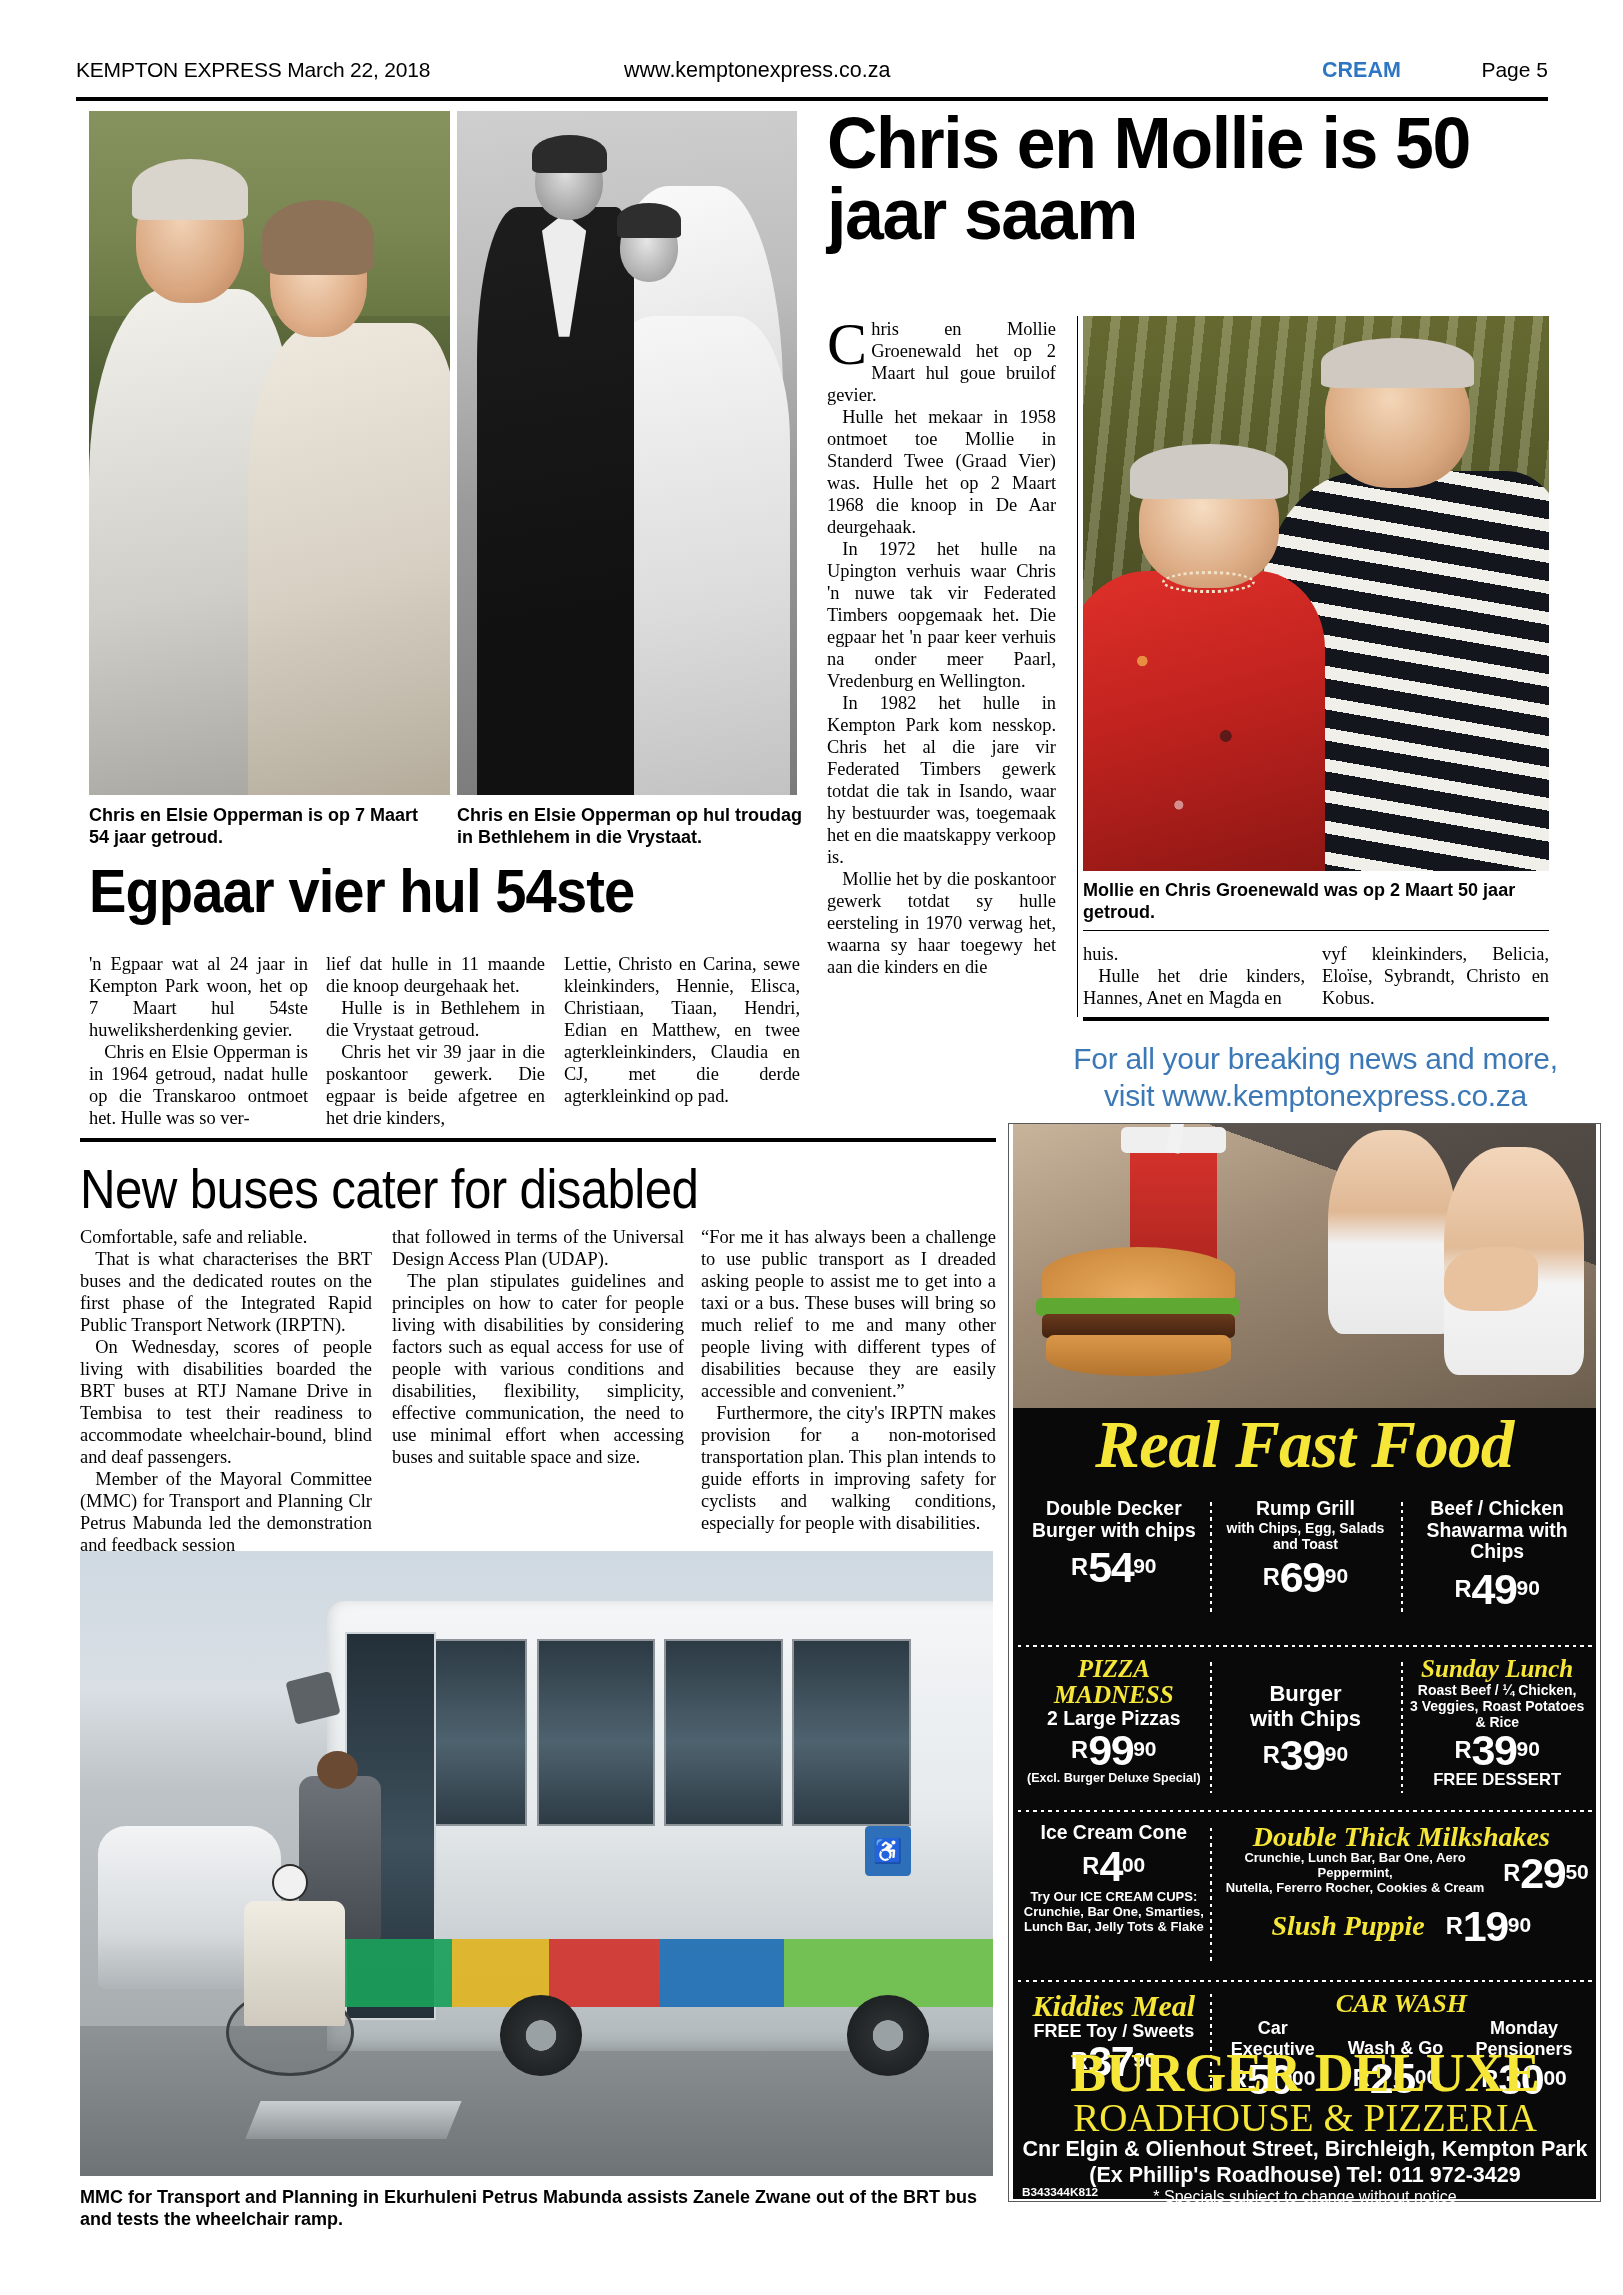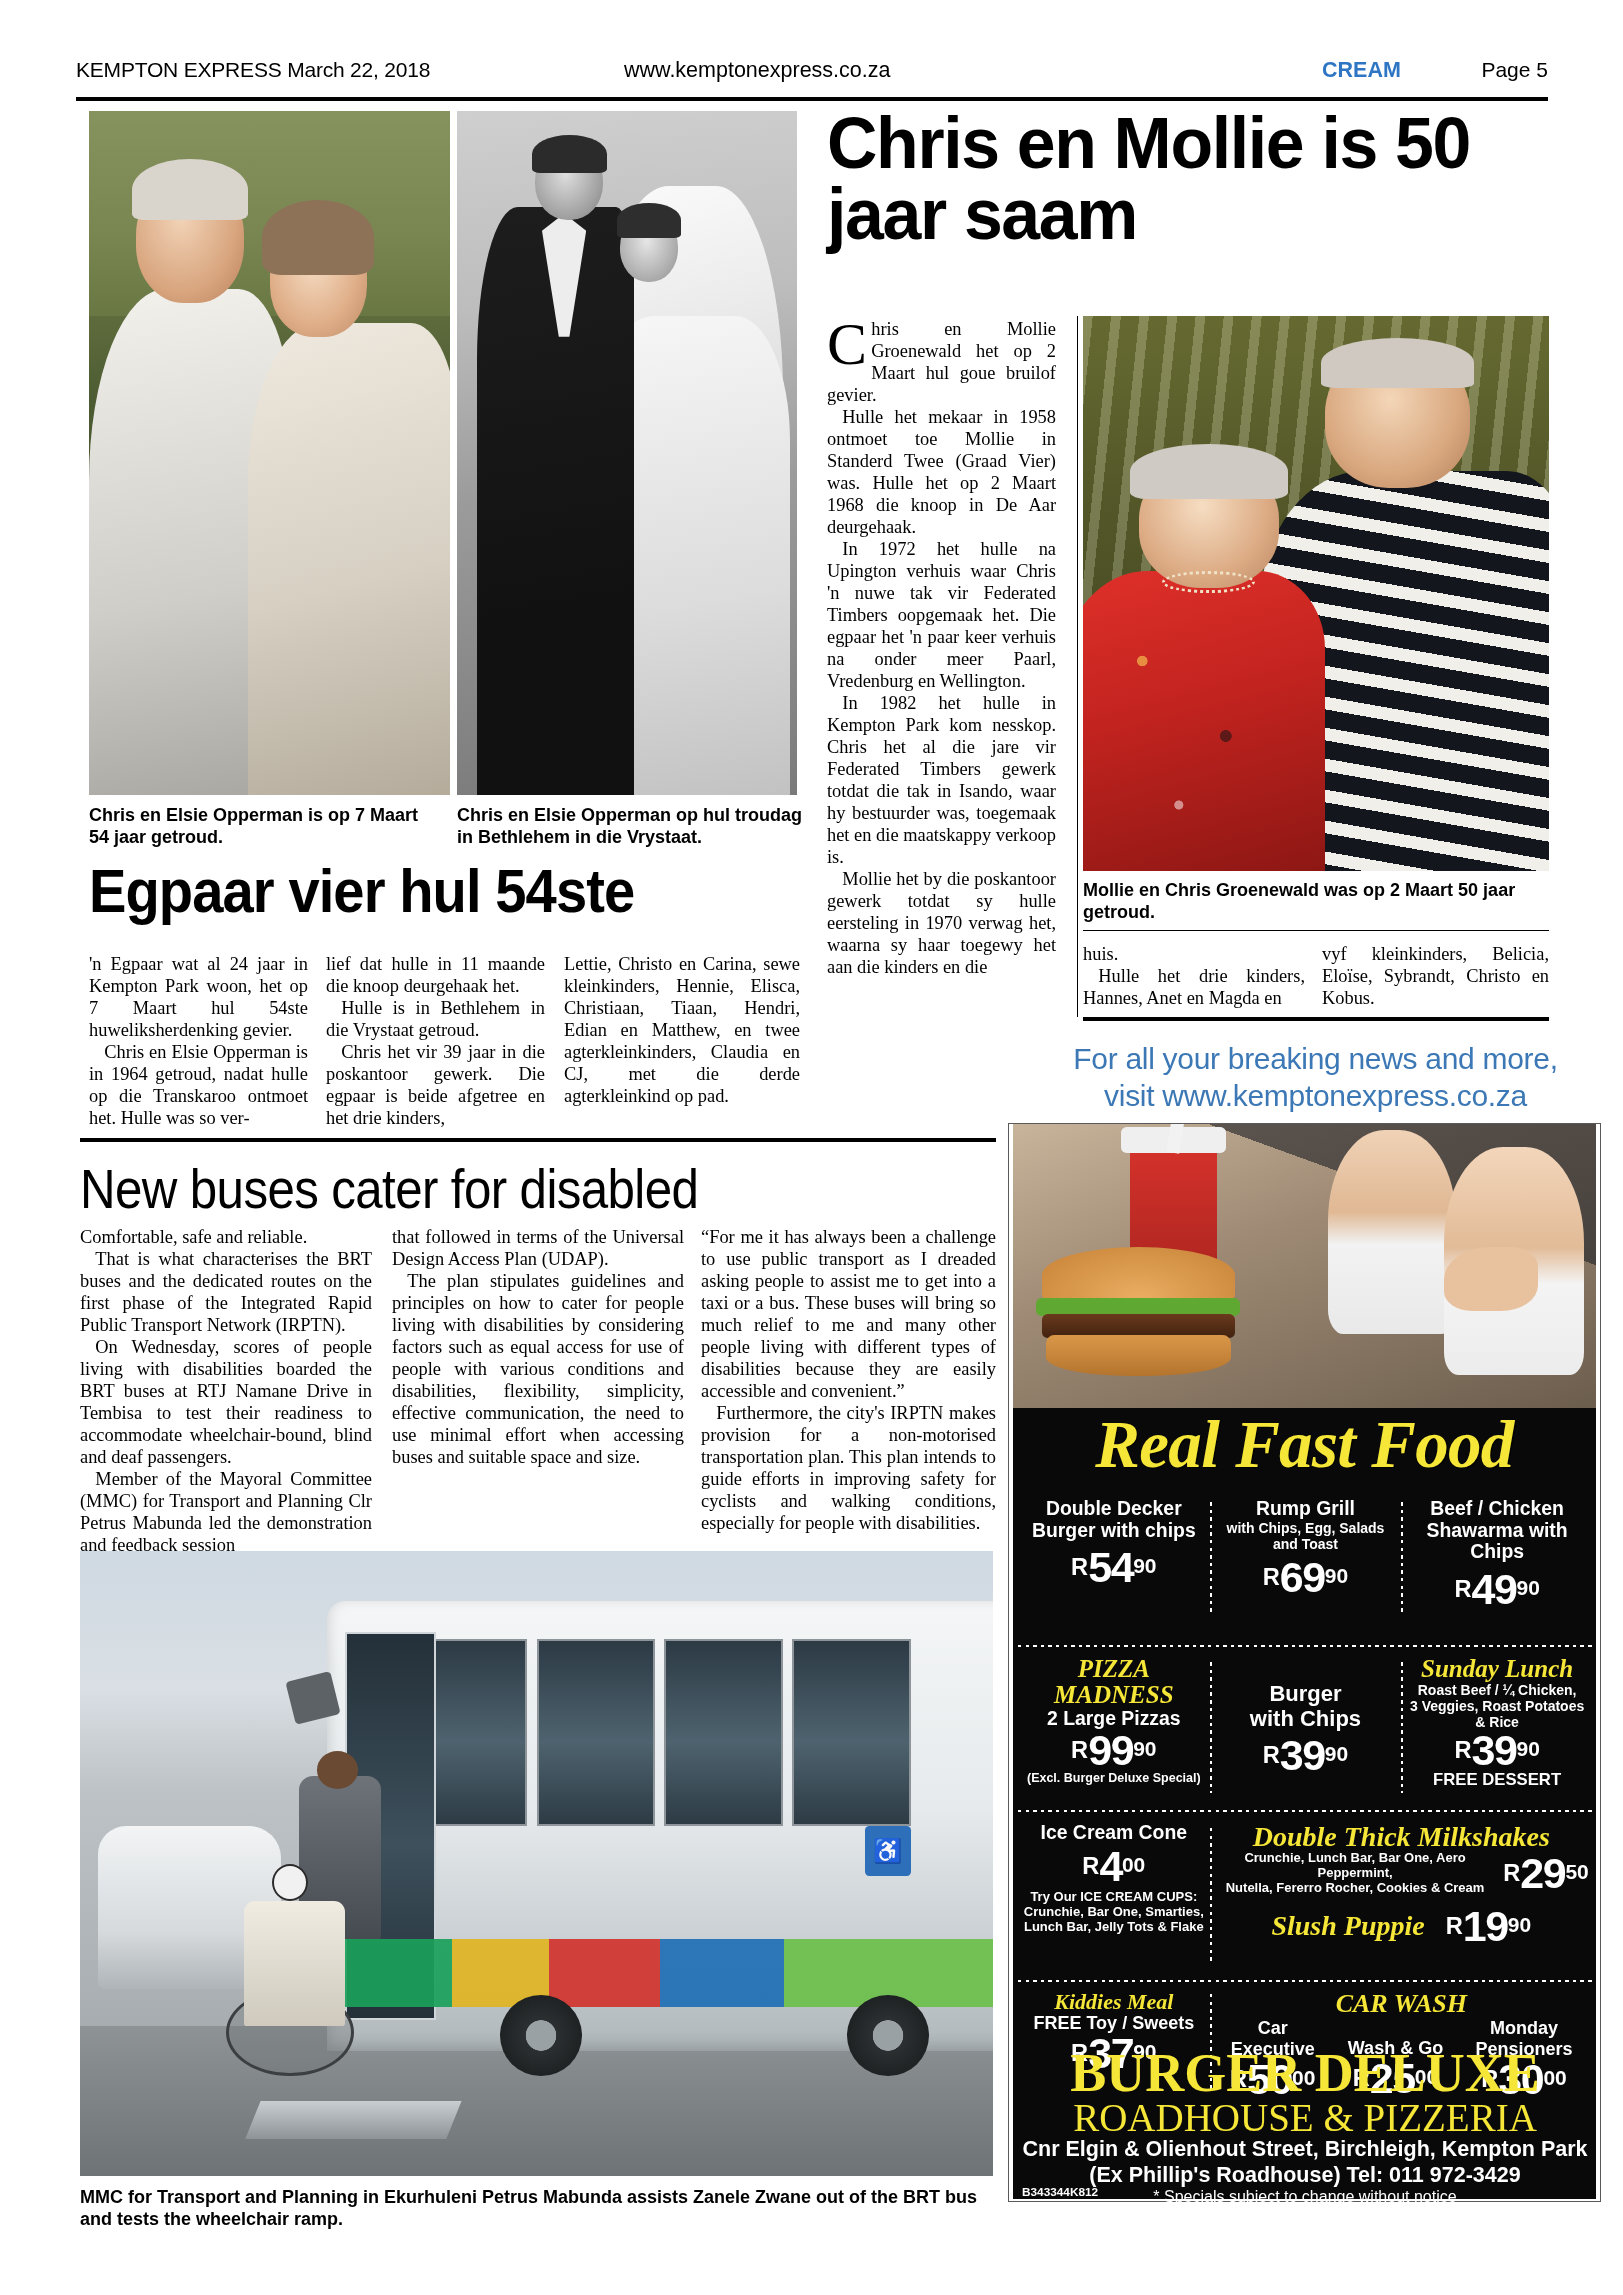--- a/index.html
+++ b/index.html
@@ -470,21 +470,21 @@
   </div>
   <div class="dashv" style="left:66.66%"></div>
   <div class="cell" style="width:33.33%">
     <div class="nm" style="white-space:pre-line">Beef / Chicken
 Shawarma with Chips</div>
     <div class="price" style="margin-top:5.6px"><span class="r">R</span><span class="big">49</span><span class="cents">90</span></div>
   </div>
 </div>
 <div class="dashh" style="position:absolute; left:1018px; top:1645px; width:575px;"></div>
 
-<div class="grid-row" style="left:1018px; top:1653px; width:575px; height:149px;">
+<div class="grid-row" style="left:1018px; top:1653px; width:575px; height:149px;justify-content:space-between;">
   <div class="cell" style="width:33.33%">
     <div class="yel">PIZZA MADNESS</div>
     <div class="nm">2 Large Pizzas</div>
     <div class="price"><span class="r">R</span><span class="big">99</span><span class="cents">90</span></div>
     <div class="sub" style="font-size:12.5px">(Excl. Burger Deluxe Special)</div>
   </div>
   <div class="dashv" style="left:33.33%"></div>
   <div class="cell" style="width:33.33%; padding-top:29px">
     <div class="nm" style="white-space:pre-line; font-size:22px">Burger
 with Chips</div>
@@ -522,21 +522,21 @@
     <div style="display:flex; align-items:center; justify-content:center; gap:21px; margin-top:9.7px;">
       <div class="yel" style="font-size:28px">Slush Puppie</div>
       <div class="price"><span class="r">R</span><span class="big">19</span><span class="cents">90</span></div>
     </div>
   </div>
 </div>
 <div class="dashh" style="position:absolute; left:1018px; top:1980px; width:575px;"></div>
 
 <div class="grid-row" style="left:1018px; top:1987px; width:575px; height:111px;">
   <div class="cell" style="width:33.33%">
-    <div class="yel" style="font-size:22px">Kiddies Meal</div>
+    <div class="yel" style="font-size:30px">Kiddies Meal</div>
     <div class="nm" style="font-size:18px">FREE Toy / Sweets</div>
     <div class="price"><span class="r">R</span><span class="big">37</span><span class="cents">90</span></div>
   </div>
   <div class="dashv" style="left:33.33%"></div>
   <div class="cell" style="width:66.66%">
     <div class="yel" style="font-size:26px">CAR WASH</div>
     <div style="display:flex; justify-content:space-around; margin-top:1.4px;">
       <div>
         <div class="nm" style="white-space:pre-line; font-size:18px">Car
 Executive</div>

